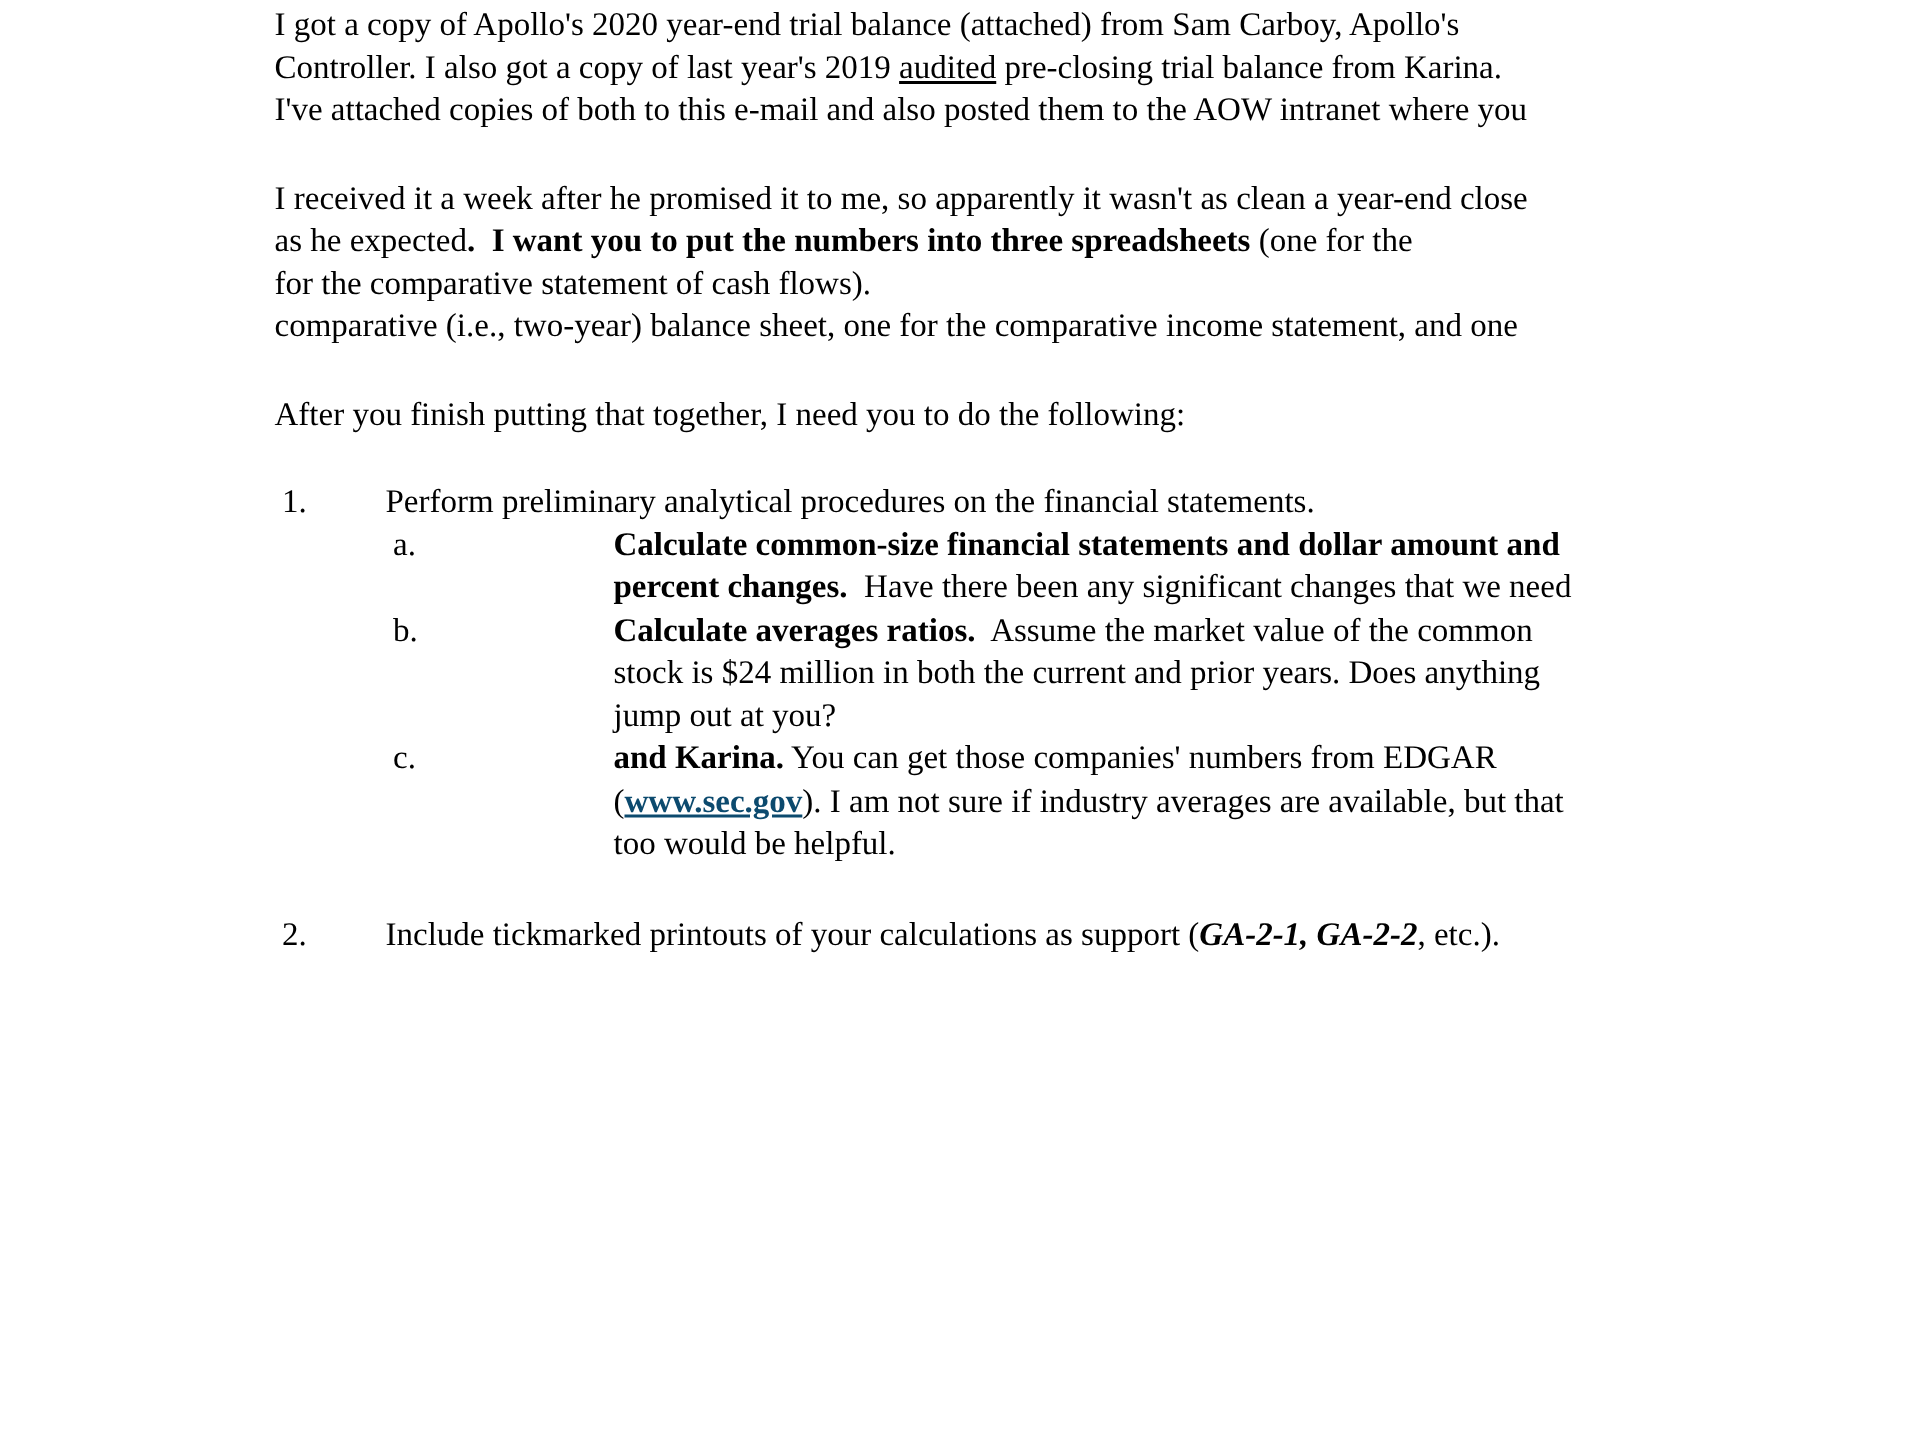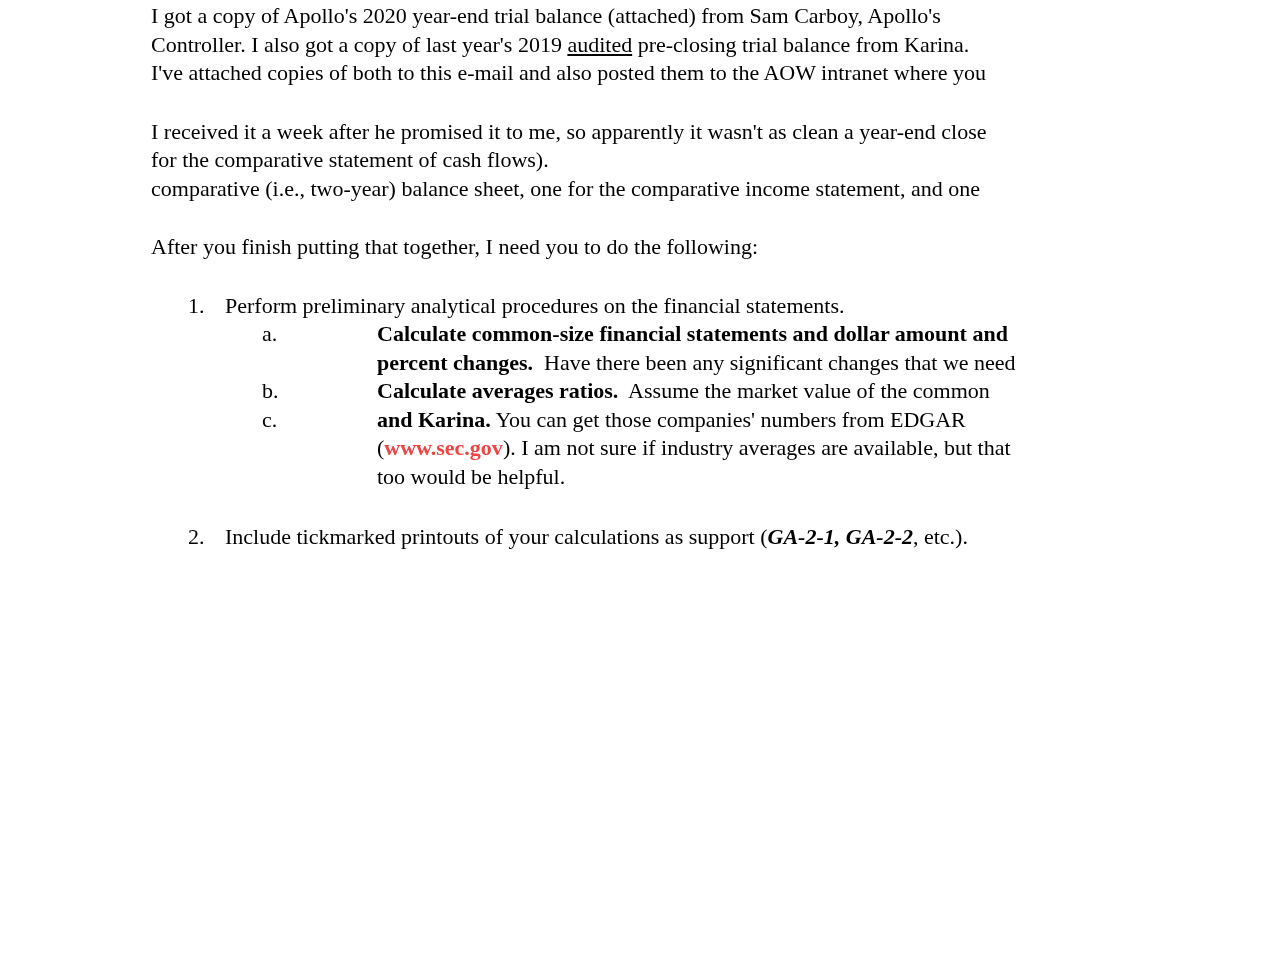--- a/index.html
+++ b/index.html
@@ -18,28 +18,30 @@
   .page {
     position: relative;
     padding-top: 2px;
     padding-left: 151px;
     width: 1100px;
   }
   .ln {
     white-space: pre;
     line-height: 28.5px;
     height: 28.5px;
+    margin-left: 32px;
   }
   .para { margin: 0 0 30px 0; }
   .b  { font-weight: 700; }
   .bi { font-weight: 700; font-style: italic; }
   .u  { text-decoration: underline; }
   .link {
-    color: #ef4444;
+    color: #0c4a6e;
     font-weight: 700;
+    text-decoration: underline;
     cursor: pointer;
   }
   .li { position: relative; }
   .li-num .marker { position: absolute; left: 37px; top: 0; line-height: 28.5px; }
   .li-num .body   { margin-left: 74px; }
   .li-sub .marker { position: absolute; left: 111px; top: 0; line-height: 28.5px; }
   .li-sub .body   { margin-left: 226px; }
   .gap-before-item2 { margin-bottom: 32px; }
 </style>
 </head>
@@ -48,20 +50,21 @@
 <div class="page">
 
   <div class="para">
     <div class="ln"><span>I got a copy of Apollo's 2020 year-end trial balance (attached) from Sam Carboy, Apollo's</span></div>
     <div class="ln"><span>Controller. I also got a copy of last year's 2019 </span><span class="u">audited</span><span> pre-closing trial balance from Karina.</span></div>
     <div class="ln"><span>I've attached copies of both to this e-mail and also posted them to the AOW intranet where you</span></div>
   </div>
 
   <div class="para">
     <div class="ln"><span>I received it a week after he promised it to me, so apparently it wasn't as clean a year-end close</span></div>
+    <div class="ln"><span>as he expected</span><span class="b">.  I want you to put the numbers into three spreadsheets</span><span> (one for the</span></div>
     <div class="ln"><span>for the comparative statement of cash flows).</span></div>
     <div class="ln"><span>comparative (i.e., two-year) balance sheet, one for the comparative income statement, and one</span></div>
   </div>
 
   <div class="para">
     <div class="ln"><span>After you finish putting that together, I need you to do the following:</span></div>
   </div>
 
   <div class="li li-num">
     <span class="marker">1.</span>
@@ -75,20 +78,22 @@
     <div class="body">
       <div class="ln"><span class="b">Calculate common-size financial statements and dollar amount and</span></div>
       <div class="ln"><span class="b">percent changes.</span><span>  Have there been any significant changes that we need</span></div>
     </div>
   </div>
 
   <div class="li li-sub">
     <span class="marker">b.</span>
     <div class="body">
       <div class="ln"><span class="b">Calculate averages ratios.</span><span>  Assume the market value of the common</span></div>
+      <div class="ln"><span>stock is $24 million in both the current and prior years. Does anything</span></div>
+      <div class="ln"><span>jump out at you?</span></div>
     </div>
   </div>
 
   <div class="li li-sub gap-before-item2">
     <span class="marker">c.</span>
     <div class="body">
       <div class="ln"><span class="b">and Karina.</span><span> You can get those companies' numbers from EDGAR</span></div>
       <div class="ln"><span>(</span><span class="link">www.sec.gov</span><span>). I am not sure if industry averages are available, but that</span></div>
       <div class="ln"><span>too would be helpful.</span></div>
     </div>

